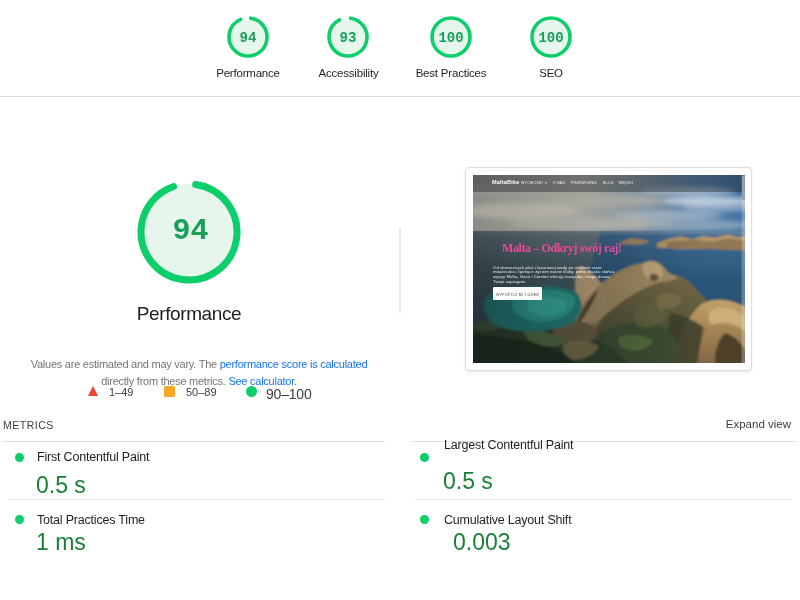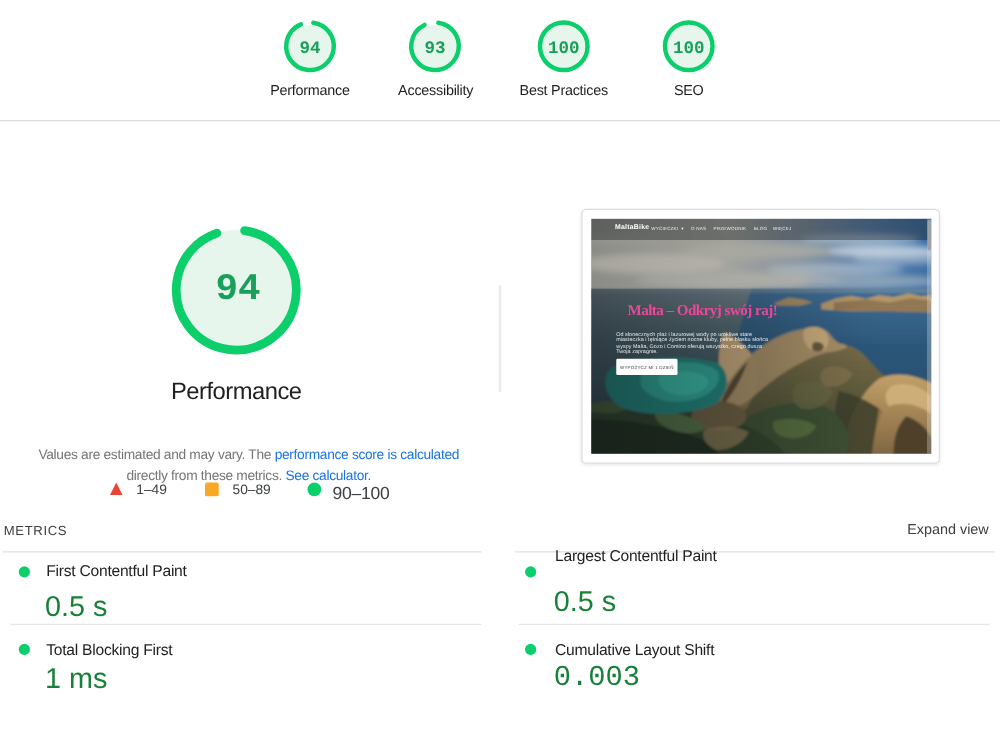--- a/index.html
+++ b/index.html
@@ -195,20 +195,20 @@
 
   <div class="dot" style="left:15px;top:453px;"></div>
   <div class="abs mname" style="left:37px;top:450px;">First Contentful Paint</div>
   <div class="abs mval" style="left:36px;top:460px;margin-top:12px;">0.5 s</div>
 
   <div class="dot" style="left:420px;top:453px;"></div>
   <div class="abs mname" style="left:444px;top:438px;">Largest Contentful Paint</div>
   <div class="abs mval" style="left:443px;top:468px;">0.5 s</div>
 
   <div class="dot" style="left:15px;top:515px;"></div>
-  <div class="abs mname" style="left:37px;top:513px;">Total Blocking First</div>
+  <div class="abs mname" style="left:37px;top:513px;">Total Practices Time</div>
   <div class="abs mval" style="left:36px;top:529px;">1 ms</div>
 
   <div class="dot" style="left:420px;top:515px;"></div>
   <div class="abs mname" style="left:444px;top:513px;">Cumulative Layout Shift</div>
-  <div class="abs mval" style="left:443px;top:529px;font-family:Liberation Mono, monospace;">0.003</div>
+  <div class="abs mval" style="left:453px;top:529px;">0.003</div>
 
 </div>
 
 </body></html>

